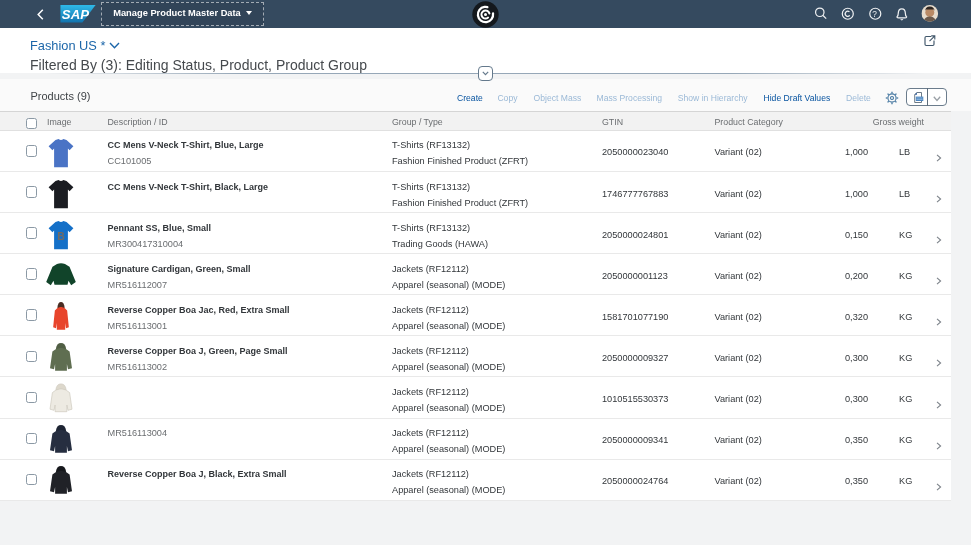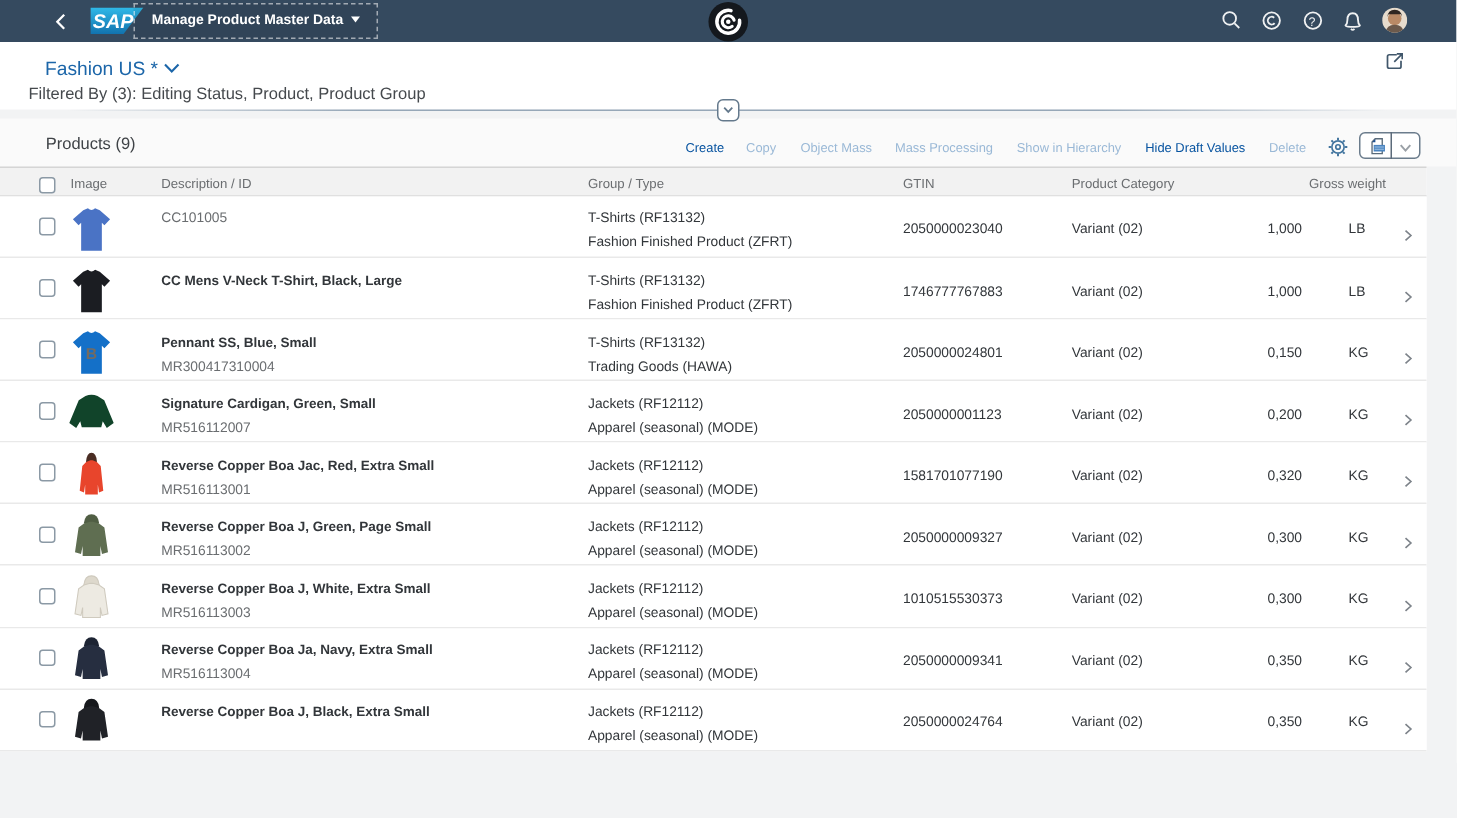--- a/index.html
+++ b/index.html
@@ -1,28 +1,28 @@
 <!DOCTYPE html>
 <html><head><meta charset="utf-8"><style>
 * {margin:0;padding:0;box-sizing:border-box}
 html,body {width:971px;height:545px;overflow:hidden;background:#f2f3f4;font-family:"Liberation Sans",sans-serif;position:relative}
 .abs {position:absolute}
 
 .shell {position:absolute;left:0;top:0;width:971px;height:27.5px;background:#354a5f}
 .back {position:absolute;left:37px;top:9px}
 .saplogo {position:absolute;left:59.5px;top:5.3px}
-.appbtn {position:absolute;left:89px;top:2px;width:163px;height:23.5px;border:1px dashed rgba(255,255,255,0.55);background:rgba(0,0,0,0.07);color:#fff;font-size:9.3px;font-weight:bold;line-height:21.5px;text-align:center}
+.appbtn {position:absolute;left:101px;top:2px;width:163px;height:23.5px;border:1px dashed rgba(255,255,255,0.55);background:rgba(0,0,0,0.07);color:#fff;font-size:9.3px;font-weight:bold;line-height:21.5px;text-align:center}
 .appbtn .car {display:inline-block;width:0;height:0;border-left:3.5px solid transparent;border-right:3.5px solid transparent;border-top:4px solid #fff;margin-left:5px;vertical-align:1px}
 .copilot {position:absolute;left:472px;top:0.5px}
 .sicons {position:absolute;right:0;top:0;height:27.5px}
 
 .phead {position:absolute;left:0;top:27.5px;width:971px;height:45.5px;background:#fff}
 .vtitle {position:absolute;left:30px;top:10.2px;font-size:12.8px;color:#1c66a9}
 .vtitle svg {margin-left:4px;vertical-align:1px}
-.fby {position:absolute;left:19px;top:29px;font-size:11px;color:#45494d}
+.fby {position:absolute;left:30px;top:29px;font-size:14px;color:#45494d}
 .share {position:absolute;left:924px;top:7.5px}
 .hline {position:absolute;left:45px;top:45.1px;width:880px;height:1px;background:linear-gradient(to right,rgba(145,163,180,0) 0%,rgba(145,163,180,0.95) 22%,rgba(145,163,180,0.95) 78%,rgba(145,163,180,0) 100%)}
 .hbtn {position:absolute;left:478.3px;top:38px;width:15px;height:15px;background:#fff;border:1px solid #64798c;border-radius:4px;z-index:6}
 .hbtn svg {display:block;margin:4.5px auto 0}
 
 .card {position:absolute;left:0;top:79px;width:971px;height:31.7px;background:#fafafa}
 .tbody {position:absolute;left:0;top:110.7px;width:950.5px;height:390.8px;background:#fff}
 .thead {position:absolute;left:0;top:110.7px;width:950.5px;height:20.2px;background:#f2f2f2;border-top:1px solid #d5d5d5;border-bottom:1px solid #e0e0e0}
 .hl {position:absolute;top:5.5px;font-size:8.8px;color:#6a6d70}
 .tbar-title {position:absolute;left:30.5px;top:90px;font-size:11px;color:#3f4347}
@@ -155,20 +155,21 @@
  <span class="hl" style="left:845px;width:79px;text-align:right">Gross weight</span>
 </div>
 <div class="row" style="top:130.9px">
 <span class="cb"></span>
 <span class="thumb">
       <svg width="26" height="30" viewBox="0 0 26 30" style="margin-top:2.5px">
         <path d="M7.5 2.1 L10.6 0.9 Q13 3.2 15.4 0.9 L18.5 2.1 L25.4 8.2 L21.6 12.2 L19.9 10.5 L19.9 29.2 L6.1 29.2 L6.1 10.5 L4.4 12.2 L0.6 8.2 Z" fill="#4a73c5"></path>
       </svg>
     </span>
 <div class="cell2" style="left:107.5px">
+      <div class="t1">CC Mens V-Neck T-Shirt, Blue, Large</div>
       <div class="t2">CC101005</div>
     </div>
 <div class="cell2" style="left:392px">
       <div class="tc">T-Shirts (RF13132)</div>
       <div class="tc">Fashion Finished Product (ZFRT)</div>
     </div>
 <span class="c1" style="left:602px">2050000023040</span>
 <span class="c1" style="left:714.5px">Variant (02)</span>
 <span class="c1 wt">1,000</span>
 <span class="c1" style="left:899px">LB</span>
@@ -294,24 +295,20 @@
       </svg></span>
 </div>
 <div class="row" style="top:377.5px">
 <span class="cb"></span>
 <span class="thumb">
       <svg width="28" height="30" viewBox="0 0 28 30" preserveAspectRatio="none">
         <path d="M8.9 6.8 Q9.6 0.9 14 0.9 Q18.4 0.9 19.1 6.8 L16.9 8.2 L11.1 8.2 Z" fill="#ddd8cc" stroke="#cfcabe" stroke-width="0.7"></path>
         <path d="M9 7 L13 5.9 L15 5.9 L19 7 L22.6 9.6 L25 26.2 L21 27.3 L19.9 22 L19.9 28.7 L8.1 28.7 L8.1 22 L7 27.3 L3 26.2 L5.4 9.6 Z" fill="#edeae2" stroke="#cfcabe" stroke-width="0.7"></path>
       </svg>
     </span>
-<div class="cell2" style="left:107.5px">
-      <div class="t1">Reverse Copper Boa J, White, Extra Small</div>
-      <div class="t2">MR516113003</div>
-    </div>
 <div class="cell2" style="left:392px">
       <div class="tc">Jackets (RF12112)</div>
       <div class="tc">Apparel (seasonal) (MODE)</div>
     </div>
 <span class="c1" style="left:602px">1010515530373</span>
 <span class="c1" style="left:714.5px">Variant (02)</span>
 <span class="c1 wt">0,300</span>
 <span class="c1" style="left:899px">KG</span>
 <span class="nav"><svg width="6" height="8" viewBox="0 0 6 8">
         <path d="M1 0.8 L4.6 4 L1 7.2" fill="none" stroke="#7d838a" stroke-width="1.1"></path>
@@ -319,21 +316,20 @@
 </div>
 <div class="row" style="top:418.6px">
 <span class="cb"></span>
 <span class="thumb">
       <svg width="28" height="30" viewBox="0 0 28 30" preserveAspectRatio="none">
         <path d="M8.9 6.8 Q9.6 0.9 14 0.9 Q18.4 0.9 19.1 6.8 L16.9 8.2 L11.1 8.2 Z" fill="#1d2433"></path>
         <path d="M9 7 L13 5.9 L15 5.9 L19 7 L22.6 9.6 L25 26.2 L21 27.3 L19.9 22 L19.9 28.7 L8.1 28.7 L8.1 22 L7 27.3 L3 26.2 L5.4 9.6 Z" fill="#262e40"></path>
       </svg>
     </span>
 <div class="cell2" style="left:107.5px">
-      <div class="t1">Reverse Copper Boa Ja, Navy, Extra Small</div>
       <div class="t2">MR516113004</div>
     </div>
 <div class="cell2" style="left:392px">
       <div class="tc">Jackets (RF12112)</div>
       <div class="tc">Apparel (seasonal) (MODE)</div>
     </div>
 <span class="c1" style="left:602px">2050000009341</span>
 <span class="c1" style="left:714.5px">Variant (02)</span>
 <span class="c1 wt">0,350</span>
 <span class="c1" style="left:899px">KG</span>

